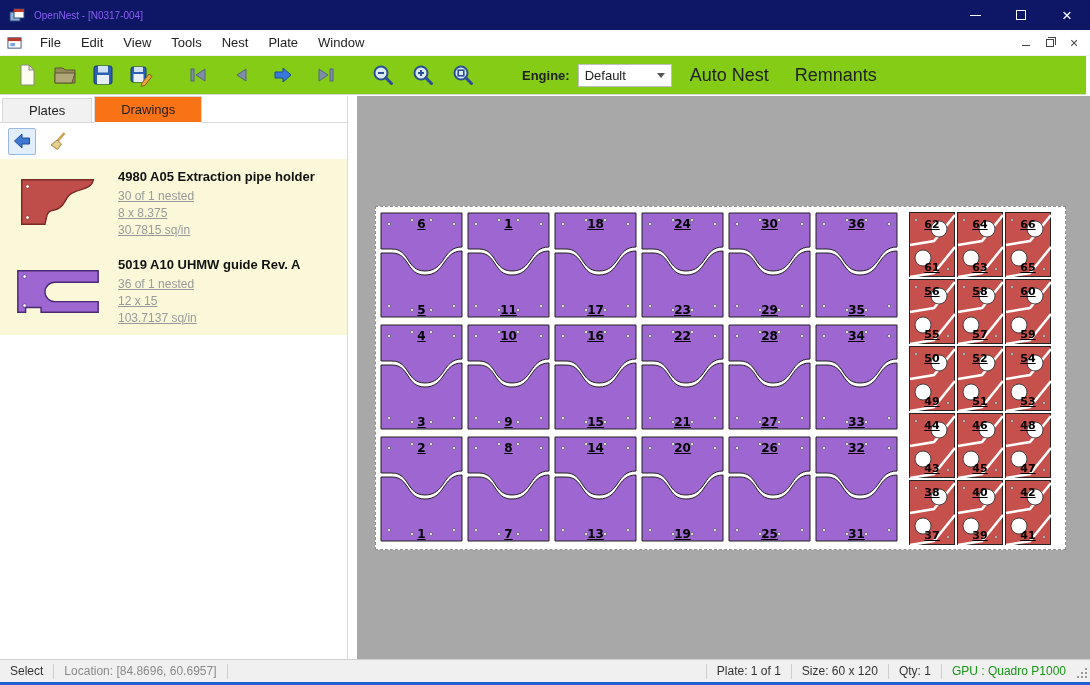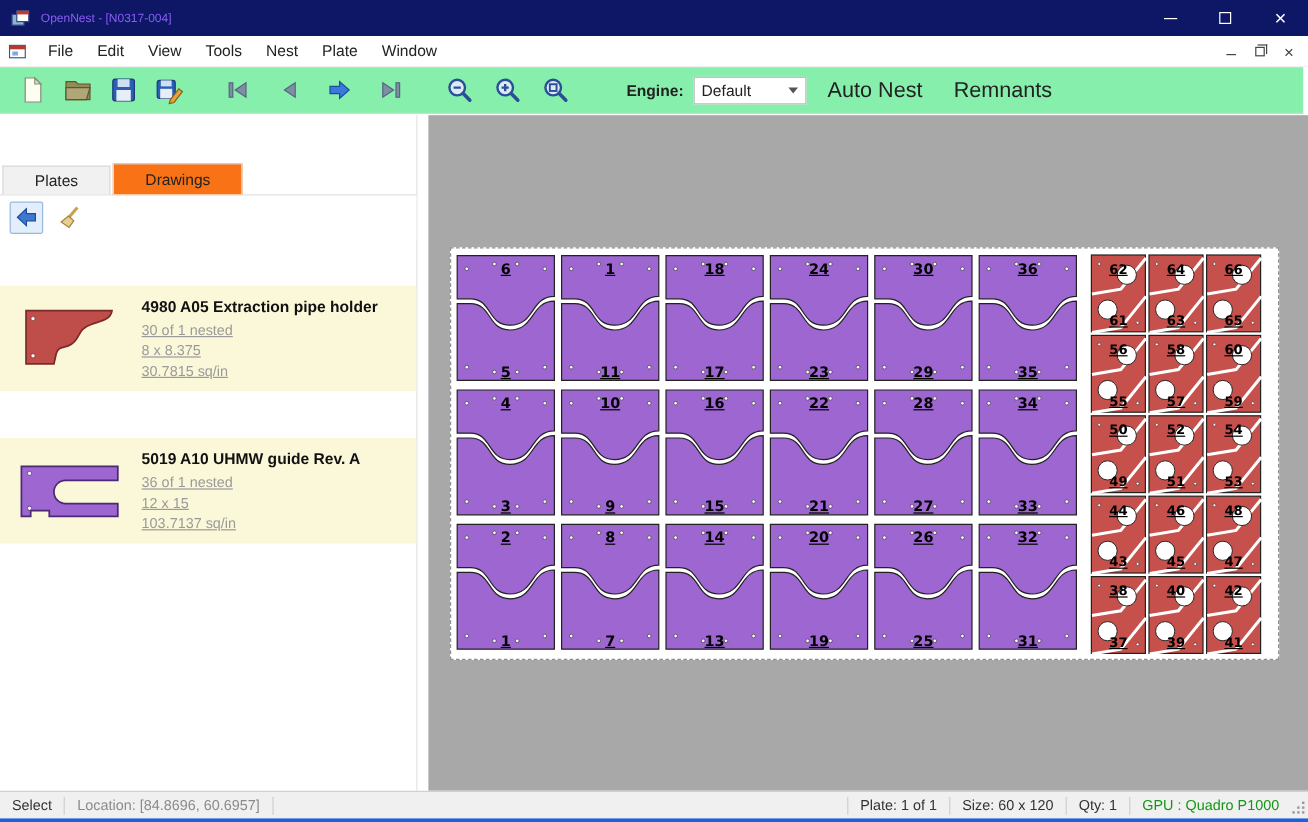--- a/index.html
+++ b/index.html
@@ -22,40 +22,40 @@
   .doc-icon{margin-left:7px;display:flex;align-items:center;}
   .menu-items{display:flex;align-items:center;margin-left:8px;flex:1;}
   .menu-item{font-size:13px;padding:4px 10px;cursor:default;}
   .mdi-buttons{display:flex;align-items:center;margin-right:6px;gap:4px;}
   .mdi-btn{width:20px;height:18px;display:flex;align-items:center;justify-content:center;cursor:pointer;}
   .glyph-mmin{width:8px;height:1px;background:#444;display:block;margin-top:6px;}
   .glyph-restore{position:relative;width:8px;height:8px;border:1px solid #444;background:#fff;display:block;}
   .glyph-restore::before{content:"";position:absolute;left:1px;top:-3px;width:7px;height:7px;border-top:1px solid #444;border-right:1px solid #444;}
   .glyph-mclose{color:#444;font-size:14px;line-height:1;}
   
-  .toolbar{position:absolute;top:56px;left:0;right:4px;height:39px;background:#86efac;border-bottom:1px solid #d6d6d6;display:flex;align-items:center;padding:0 10px;}
+  .toolbar{position:absolute;top:56px;left:0;right:4px;height:39px;background:#84cc16;border-bottom:1px solid #d6d6d6;display:flex;align-items:center;padding:0 10px;}
   .tb-btn{width:34px;height:32px;display:flex;align-items:center;justify-content:center;border-radius:2px;cursor:pointer;}
   .tb-group{display:flex;align-items:center;gap:4px;}
   .gap-l{margin-left:24px;}
   .engine-label{font-size:13px;font-weight:bold;margin-left:42px;}
   .combo{width:94px;height:23px;border:1px solid #bfbfbf;background:#fff;display:flex;align-items:center;margin-left:8px;cursor:pointer;}
   .combo-value{flex:1;font-size:13px;padding-left:6px;}
   .combo-caret{width:0;height:0;border-left:4px solid transparent;border-right:4px solid transparent;border-top:5px solid #555;margin-right:6px;}
   .flat-btn{font-size:18px;padding:6px 8px;margin-left:10px;cursor:pointer;border-radius:2px;}
   
   .body-area{position:absolute;top:96px;left:0;right:0;bottom:26px;display:flex;}
   .left-panel{width:348px;background:#fff;display:flex;flex-direction:column;border-right:1px solid #dcdcdc;}
-  .tab-strip{height:27px;display:flex;align-items:flex-end;border-bottom:1px solid #d9d9d9;padding-left:2px;margin-top:40px;}
+  .tab-strip{height:27px;display:flex;align-items:flex-end;border-bottom:1px solid #d9d9d9;padding-left:2px;}
   .tab{height:24px;display:flex;align-items:center;justify-content:center;font-size:13px;border:1px solid #d9d9d9;border-bottom:none;background:#f1f1f1;cursor:pointer;padding:0 26px;margin-right:2px;}
   .tab.active{height:27px;background:#f97316;margin-bottom:-1px;border-bottom:1px solid #fff;}
   .panel-toolbar{height:36px;display:flex;align-items:center;padding:0 8px;gap:8px;background:#fff;}
   .ptb-btn{width:28px;height:27px;display:flex;align-items:center;justify-content:center;border-radius:2px;cursor:pointer;border:1px solid transparent;}
   .ptb-btn.pressed{border:1px solid #9ab7dd;background:#e2eefb;}
   .drawing-list{display:flex;flex-direction:column;}
-  .drawing-item{display:flex;background:#fbf8da;padding:8px 6px;cursor:pointer;margin-top:39px;}
+  .drawing-item{display:flex;background:#fbf8da;padding:8px 6px;cursor:pointer;}
   .thumb{width:104px;display:flex;align-items:center;justify-content:center;}
   .meta{flex:1;padding-left:8px;}
   .d-title{font-size:13px;font-weight:bold;color:#111;margin:2px 0 4px 0;}
   .d-line{font-size:12px;color:#9a9a9a;line-height:17px;text-decoration:underline;}
   
   .splitter{width:9px;background:#ffffff;cursor:col-resize;}
   .canvas{flex:1;background:#a8a8a8;position:relative;overflow:hidden;}
   .plate{position:absolute;left:18px;top:110px;width:691px;height:344px;background:#ffffff;border:1px dashed #8f8f8f;display:flex;padding:2px;}
   .purple-grid{display:grid;grid-template-columns:repeat(6,87px);grid-auto-rows:112px;}
   .red-grid{display:grid;grid-template-columns:repeat(3,48px);grid-auto-rows:67px;margin-left:8px;margin-top:2px;}

